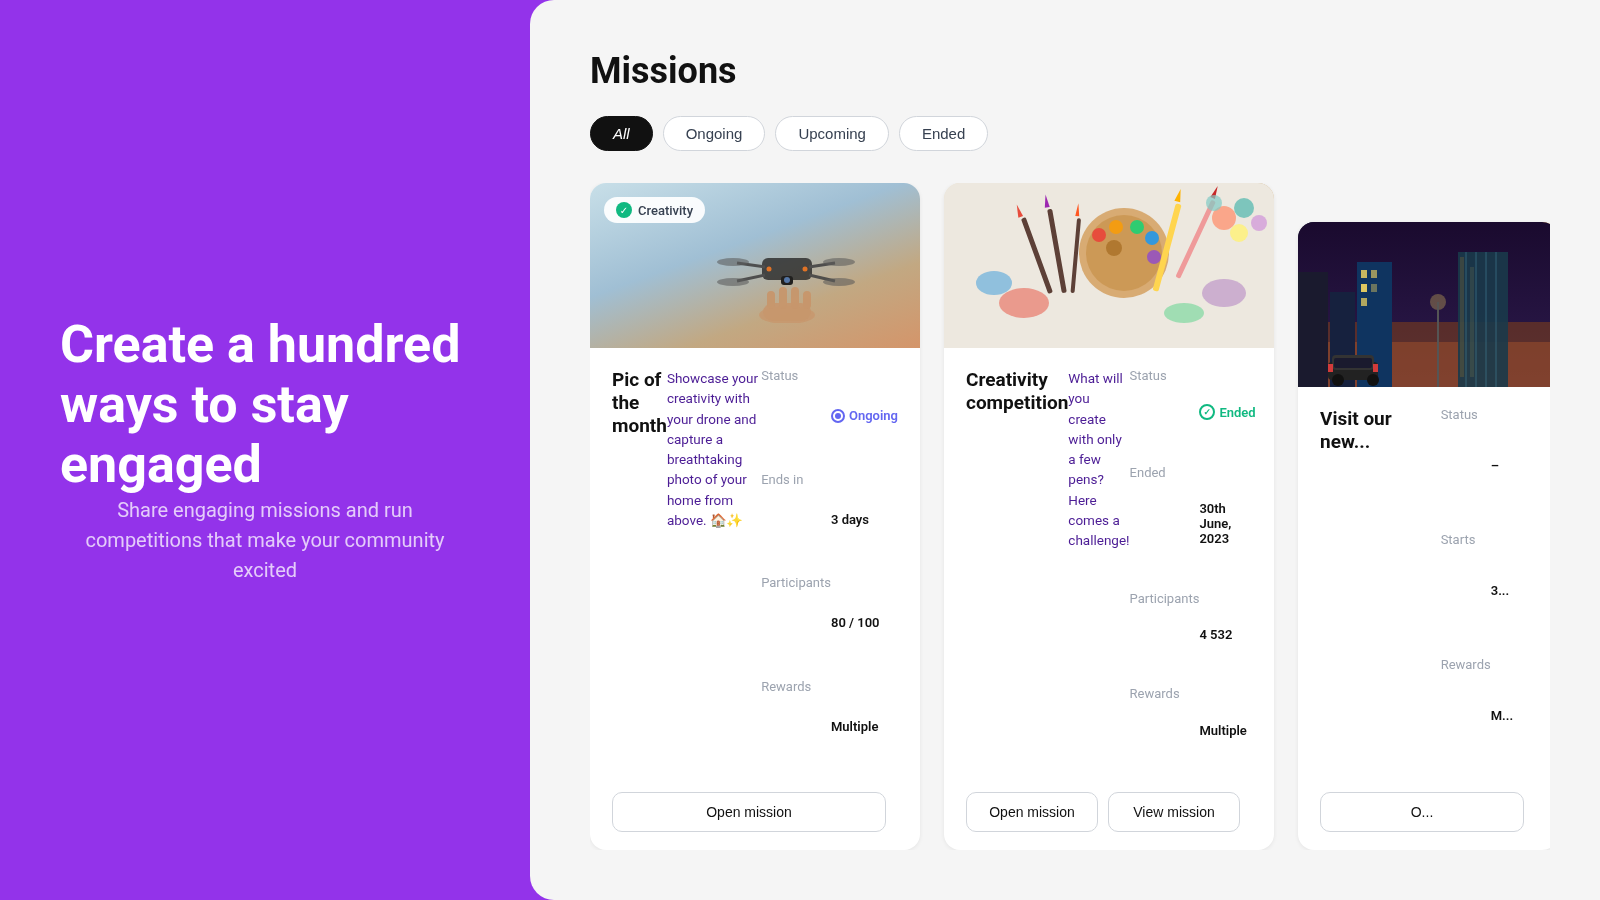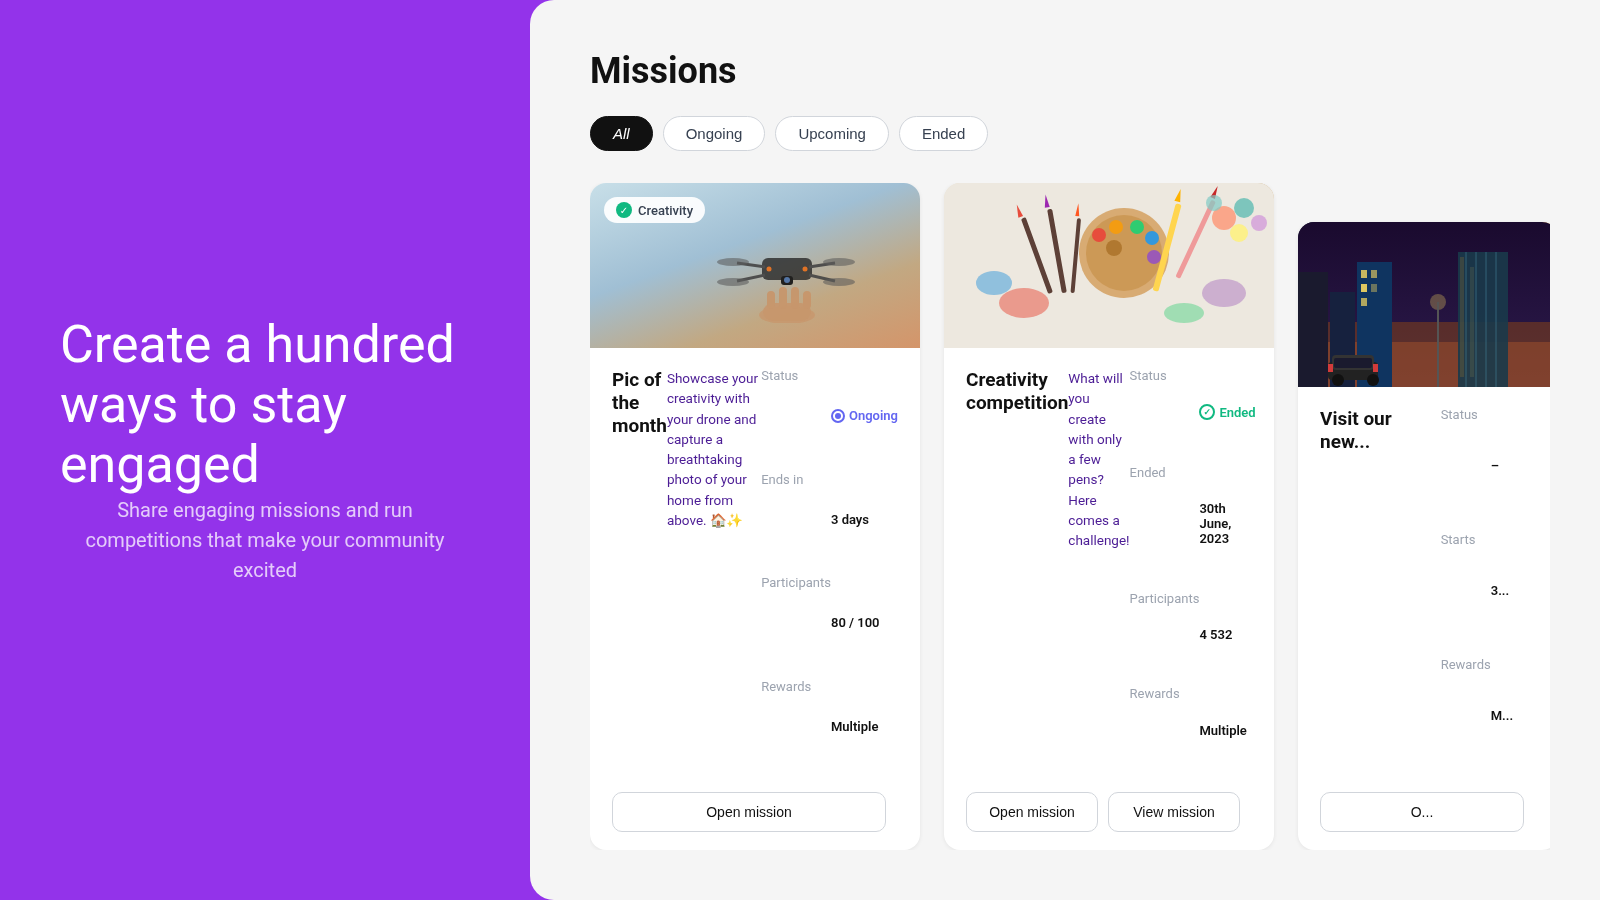--- a/index.html
+++ b/index.html
@@ -17,21 +17,21 @@
       min-width: 530px;
       background: #9333ea;
       display: flex;
       flex-direction: column;
       justify-content: center;
       padding: 60px 60px 60px 60px;
     }
 
     .left-panel .headline {
       font-size: 52px;
-      font-weight: 400;
+      font-weight: 700;
       color: #ffffff;
       line-height: 1.15;
     }
 
     .left-panel .subtext {
       font-size: 20px;
       color: rgba(255,255,255,0.75);
       line-height: 1.5;
       text-align: center;
     }

